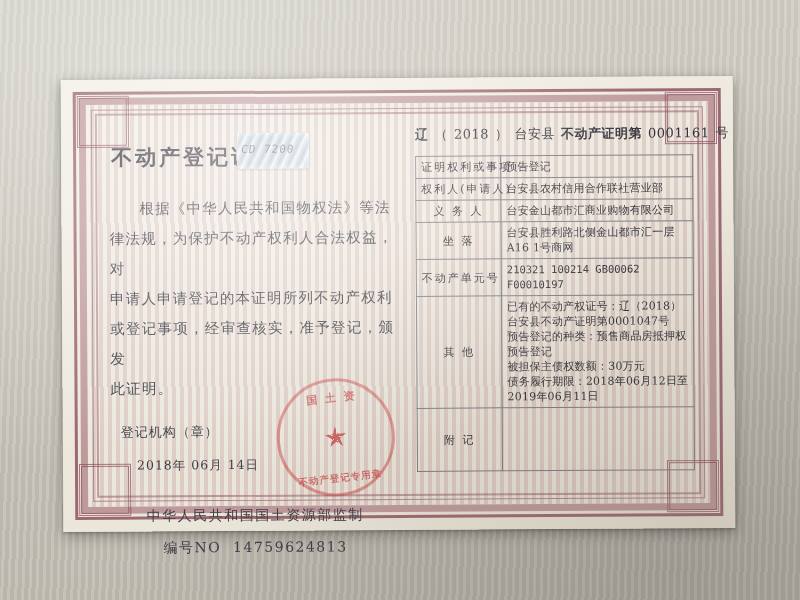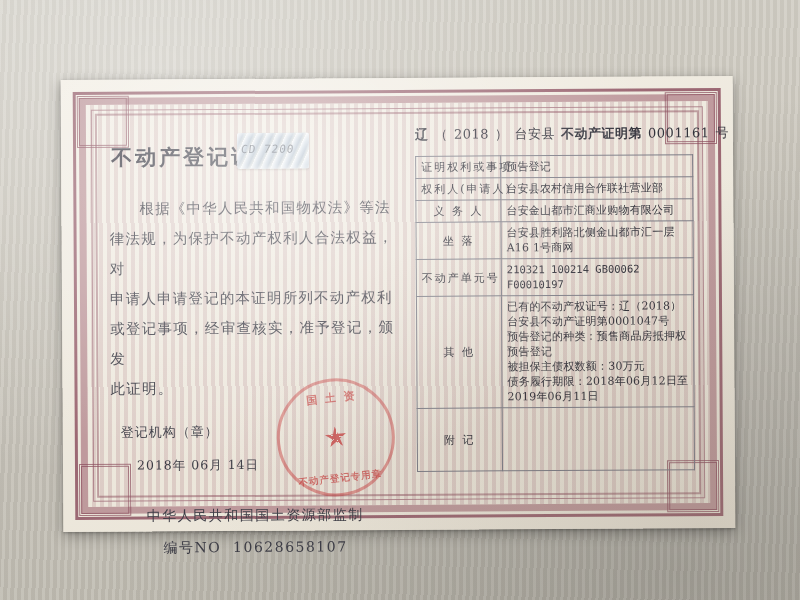--- a/index.html
+++ b/index.html
@@ -334,21 +334,21 @@
       <div class="seal">
         <div class="seal-top">国 土 资</div>
         <div class="seal-bottom">不动产登记专用章</div>
       </div>
 
       <div class="sign-row">登记机构（章）</div>
       <div class="date-row">2018年  06月  14日</div>
       <div class="issuer">中华人民共和国国土资源部监制</div>
       <div class="serial">
         <span>编号NO</span>
-        &nbsp;<span>10628658107</span>
+        &nbsp;<span>14759624813</span>
       </div>
     </div>
 
     <div class="right">
       <div class="cert-no-row">
         <span class="strong seg">辽</span><span class="seg">（</span><span class="seg">2018</span><span class="seg">）</span><span class="seg">台安县</span><span class="strong seg">不动产证明第</span><span class="seg">0001161</span><span>号</span>
       </div>
 
       <table class="info">
         <tbody>

